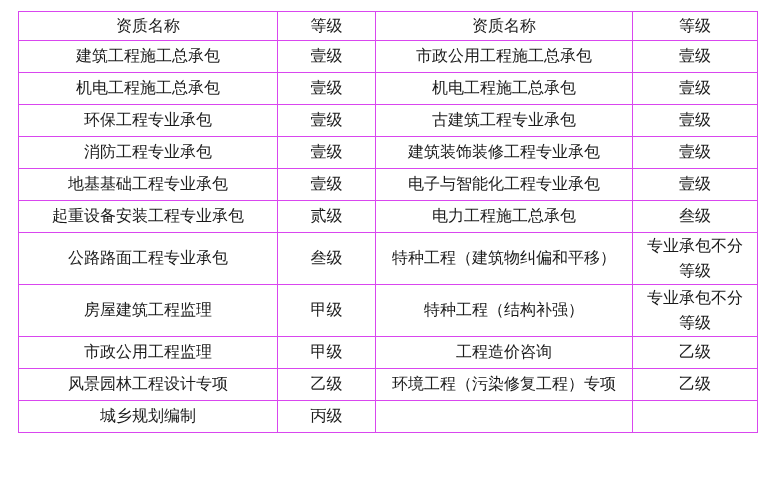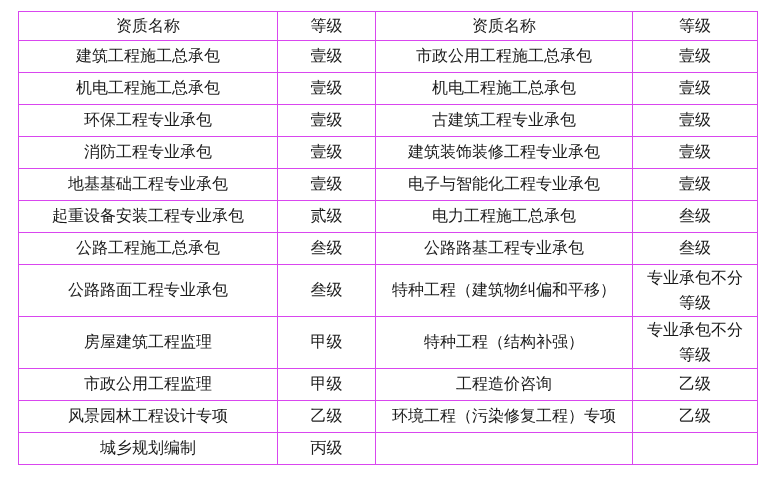--- a/index.html
+++ b/index.html
@@ -90,26 +90,20 @@
           <td>壹级</td>
           <td>电子与智能化工程专业承包</td>
           <td>壹级</td>
         </tr>
         <tr>
           <td>起重设备安装工程专业承包</td>
           <td>贰级</td>
           <td>电力工程施工总承包</td>
           <td>叁级</td>
         </tr>
-        <tr>
-          <td>公路工程施工总承包</td>
-          <td>叁级</td>
-          <td>公路路基工程专业承包</td>
-          <td>叁级</td>
-        </tr>
         <tr class="tall">
           <td>公路路面工程专业承包</td>
           <td>叁级</td>
           <td>特种工程（建筑物纠偏和平移）</td>
           <td>专业承包不分
 等级</td>
         </tr>
         <tr class="tall">
           <td>房屋建筑工程监理</td>
           <td>甲级</td>

